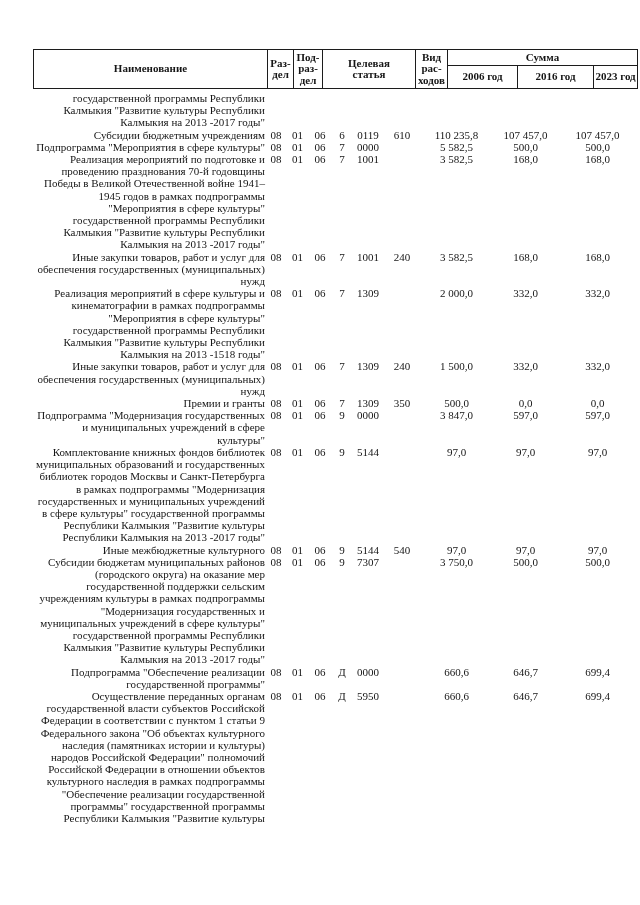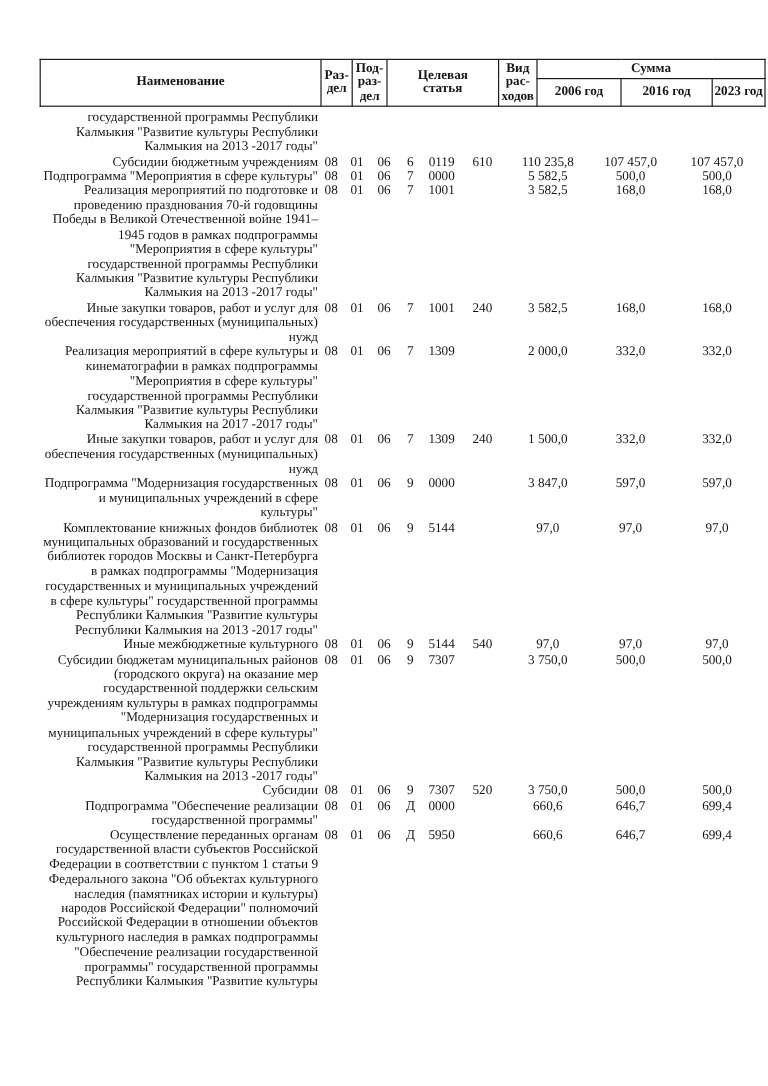--- a/index.html
+++ b/index.html
@@ -155,21 +155,21 @@
     <td class="c-code">01</td>
     <td class="c-code">06</td>
     <td class="c-code">7</td>
     <td class="c-code">1001</td>
     <td class="c-code">240</td>
     <td class="c-num">3 582,5</td>
     <td class="c-num">168,0</td>
     <td class="c-num c-y17">168,0</td>
   </tr>
         <tr>
-    <td class="c-name">Реализация мероприятий в сфере культуры и кинематографии в рамках подпрограммы "Мероприятия в сфере культуры" государственной программы Республики Калмыкия "Развитие культуры Республики Калмыкия на 2017 -2017 годы"</td>
+    <td class="c-name">Реализация мероприятий в сфере культуры и кинематографии в рамках подпрограммы "Мероприятия в сфере культуры" государственной программы Республики Калмыкия "Развитие культуры Республики Калмыкия на 2013 -1518 годы"</td>
     <td class="c-code">08</td>
     <td class="c-code">01</td>
     <td class="c-code">06</td>
     <td class="c-code">7</td>
     <td class="c-code">1309</td>
     <td class="c-code"></td>
     <td class="c-num">2 000,0</td>
     <td class="c-num">332,0</td>
     <td class="c-num c-y17">332,0</td>
   </tr>
@@ -179,20 +179,32 @@
     <td class="c-code">01</td>
     <td class="c-code">06</td>
     <td class="c-code">7</td>
     <td class="c-code">1309</td>
     <td class="c-code">240</td>
     <td class="c-num">1 500,0</td>
     <td class="c-num">332,0</td>
     <td class="c-num c-y17">332,0</td>
   </tr>
         <tr>
+    <td class="c-name">Премии и гранты</td>
+    <td class="c-code">08</td>
+    <td class="c-code">01</td>
+    <td class="c-code">06</td>
+    <td class="c-code">7</td>
+    <td class="c-code">1309</td>
+    <td class="c-code">350</td>
+    <td class="c-num">500,0</td>
+    <td class="c-num">0,0</td>
+    <td class="c-num c-y17">0,0</td>
+  </tr>
+        <tr>
     <td class="c-name">Подпрограмма "Модернизация государственных и муниципальных учреждений в сфере культуры"</td>
     <td class="c-code">08</td>
     <td class="c-code">01</td>
     <td class="c-code">06</td>
     <td class="c-code">9</td>
     <td class="c-code">0000</td>
     <td class="c-code"></td>
     <td class="c-num">3 847,0</td>
     <td class="c-num">597,0</td>
     <td class="c-num c-y17">597,0</td>
@@ -227,32 +239,20 @@
     <td class="c-code">01</td>
     <td class="c-code">06</td>
     <td class="c-code">9</td>
     <td class="c-code">7307</td>
     <td class="c-code"></td>
     <td class="c-num">3 750,0</td>
     <td class="c-num">500,0</td>
     <td class="c-num c-y17">500,0</td>
   </tr>
         <tr>
-    <td class="c-name">Субсидии</td>
-    <td class="c-code">08</td>
-    <td class="c-code">01</td>
-    <td class="c-code">06</td>
-    <td class="c-code">9</td>
-    <td class="c-code">7307</td>
-    <td class="c-code">520</td>
-    <td class="c-num">3 750,0</td>
-    <td class="c-num">500,0</td>
-    <td class="c-num c-y17">500,0</td>
-  </tr>
-        <tr>
     <td class="c-name">Подпрограмма "Обеспечение реализации государственной программы"</td>
     <td class="c-code">08</td>
     <td class="c-code">01</td>
     <td class="c-code">06</td>
     <td class="c-code">Д</td>
     <td class="c-code">0000</td>
     <td class="c-code"></td>
     <td class="c-num">660,6</td>
     <td class="c-num">646,7</td>
     <td class="c-num c-y17">699,4</td>

